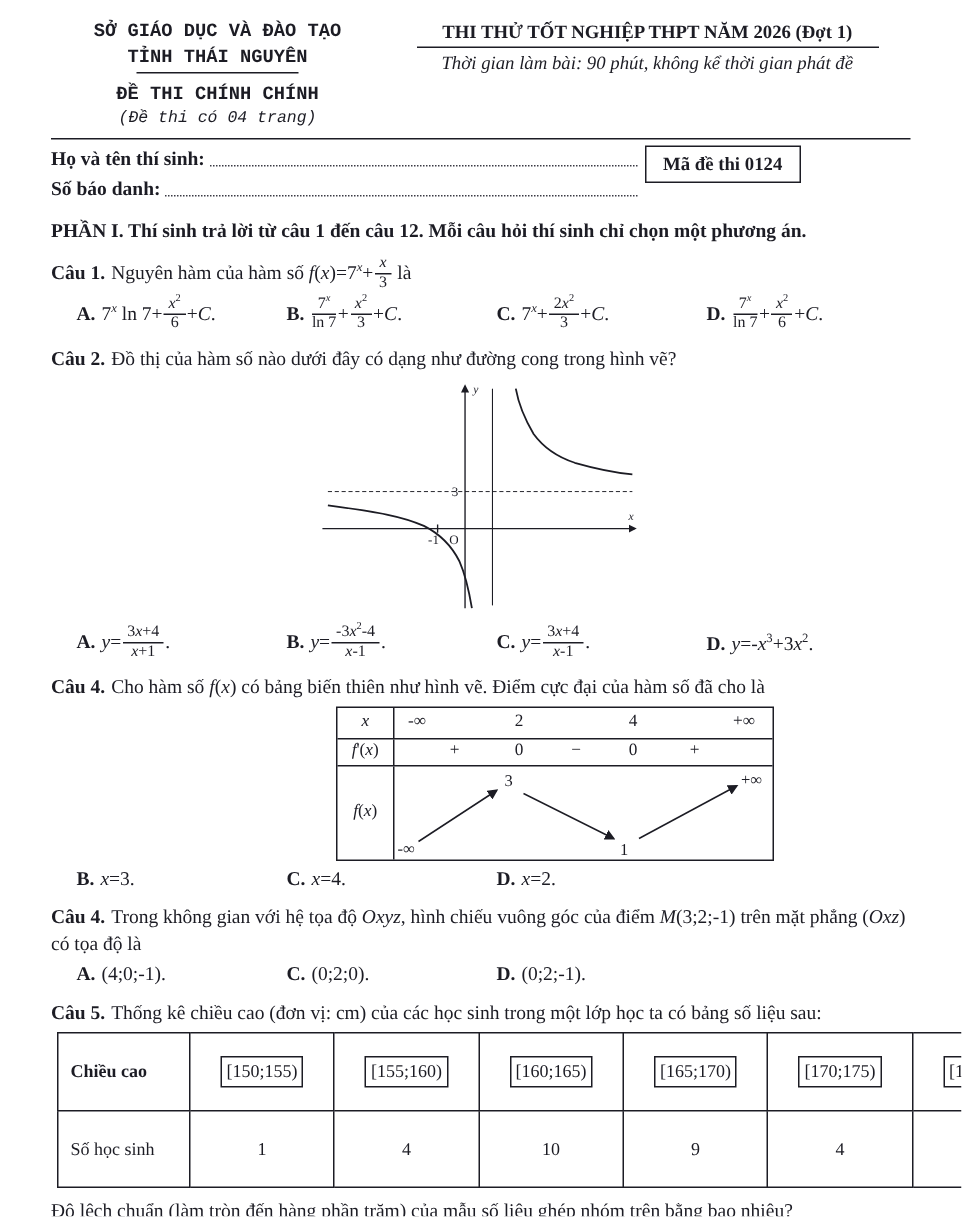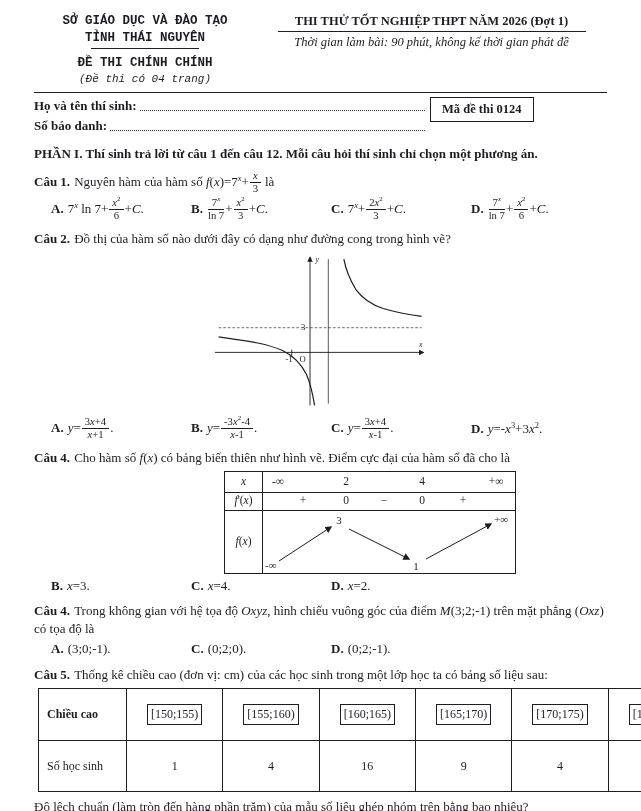--- a/index.html
+++ b/index.html
@@ -201,21 +201,21 @@
   <div class="options">
     <span class="option"><span class="ol">B.</span><span><span class="mm"><i>x</i>=3.</span></span></span>
     <span class="option"><span class="ol">C.</span><span><span class="mm"><i>x</i>=4.</span></span></span>
     <span class="option"><span class="ol">D.</span><span><span class="mm"><i>x</i>=2.</span></span></span>
   </div>
 
   <div class="question">
     <span class="qlabel">Câu 4.</span><span>Trong không gian với hệ tọa độ <span class="mm"><i>Oxyz</i></span>, hình chiếu vuông góc của điểm <span class="mm"><i>M</i>(3;2;-1)</span> trên mặt phẳng <span class="mm">(<i>Oxz</i>)</span> có tọa độ là</span>
   </div>
   <div class="options">
-    <span class="option"><span class="ol">A.</span><span><span class="mm">(3;0;-1).</span></span></span>
+    <span class="option"><span class="ol">A.</span><span><span class="mm">(4;0;-1).</span></span></span>
     <span class="option"><span class="ol">C.</span><span><span class="mm">(0;2;0).</span></span></span>
     <span class="option"><span class="ol">D.</span><span><span class="mm">(0;2;-1).</span></span></span>
   </div>
 
   <div class="question">
     <span class="qlabel">Câu 5.</span><span>Thống kê chiều cao (đơn vị: cm) của các học sinh trong một lớp học ta có bảng số liệu sau:</span>
   </div>
   <table class="stat">
     <tbody>
         <tr>
@@ -224,21 +224,21 @@
       <td><span class="ibox">[155;160)</span></td>
       <td><span class="ibox">[160;165)</span></td>
       <td><span class="ibox">[165;170)</span></td>
       <td><span class="ibox">[170;175)</span></td>
       <td><span class="ibox">[175;180)</span></td>
     </tr>
     <tr>
       <td class="lbl">Số học sinh</td>
       <td>1</td>
       <td>4</td>
-      <td>16</td>
+      <td>10</td>
       <td>9</td>
       <td>4</td>
       <td>2</td>
     </tr>
   </tbody>
     </table>
   <div class="follow">Độ lệch chuẩn (làm tròn đến hàng phần trăm) của mẫu số liệu ghép nhóm trên bằng bao nhiêu?</div>
 
 </div>
 

